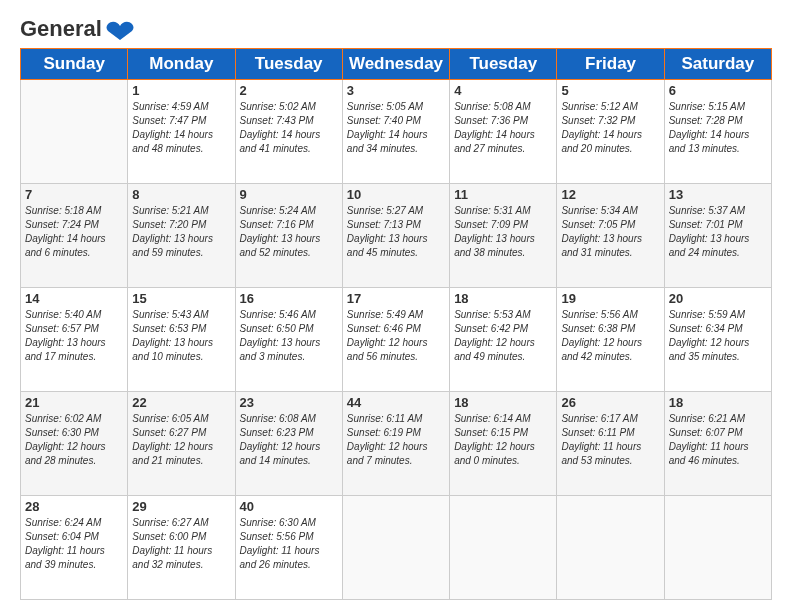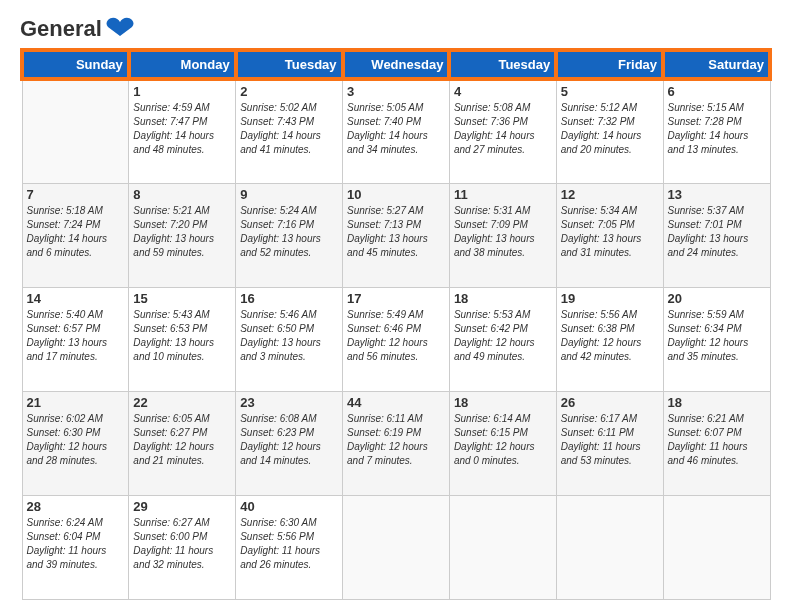--- a/index.html
+++ b/index.html
@@ -49,25 +49,25 @@
     .calendar {
       flex: 1;
       border: 1px solid #ccc;
       border-collapse: collapse;
       width: 100%;
       table-layout: fixed;
     }
     .calendar th {
       background: #1565c0;
       color: #fff;
-      font-size: 13px;
+      font-size: 17px;
       font-weight: bold;
       padding: 5px 4px;
-      text-align: right;
-      border: 4px solid #f97316;
+      text-align: center;
+      border: 1px solid #f97316;
     }
     .calendar td {
       border: 1px solid #ccc;
       vertical-align: top;
       padding: 3px 4px;
       font-size: 10.5px;
       color: #333;
       width: 14.28%;
       height: 82px;
     }
@@ -91,21 +91,21 @@
     }
   </style>
 </head>
 <body>
 
 <div class="page">
   <div class="header">
     <div class="logo">
       <div class="logo-wrapper">
         <div style="display:flex;flex-direction:column;align-items:flex-start">
-          <div style="display:flex;align-items:flex-start;gap:2px">
+          <div style="display:flex;align-items:flex-end;gap:2px">
             <span style="font-size:22px;font-weight:bold;color:#333;">General</span>
             <svg width="32" height="22" viewBox="0 0 32 22">
               <path d="M28 4 C24 0, 18 2, 16 6 C14 2, 8 0, 4 4 C2 6, 2 9, 4 11 L16 20 L28 11 C30 9, 30 6, 28 4Z" fill="#1565c0"></path>
             </svg>
           </div>
           <span style="font-size:22px;font-weight:bold;color:#1565c0;margin-top:-4px;"></span>
         </div>
       </div>
     </div>
     <div class="title-block">

